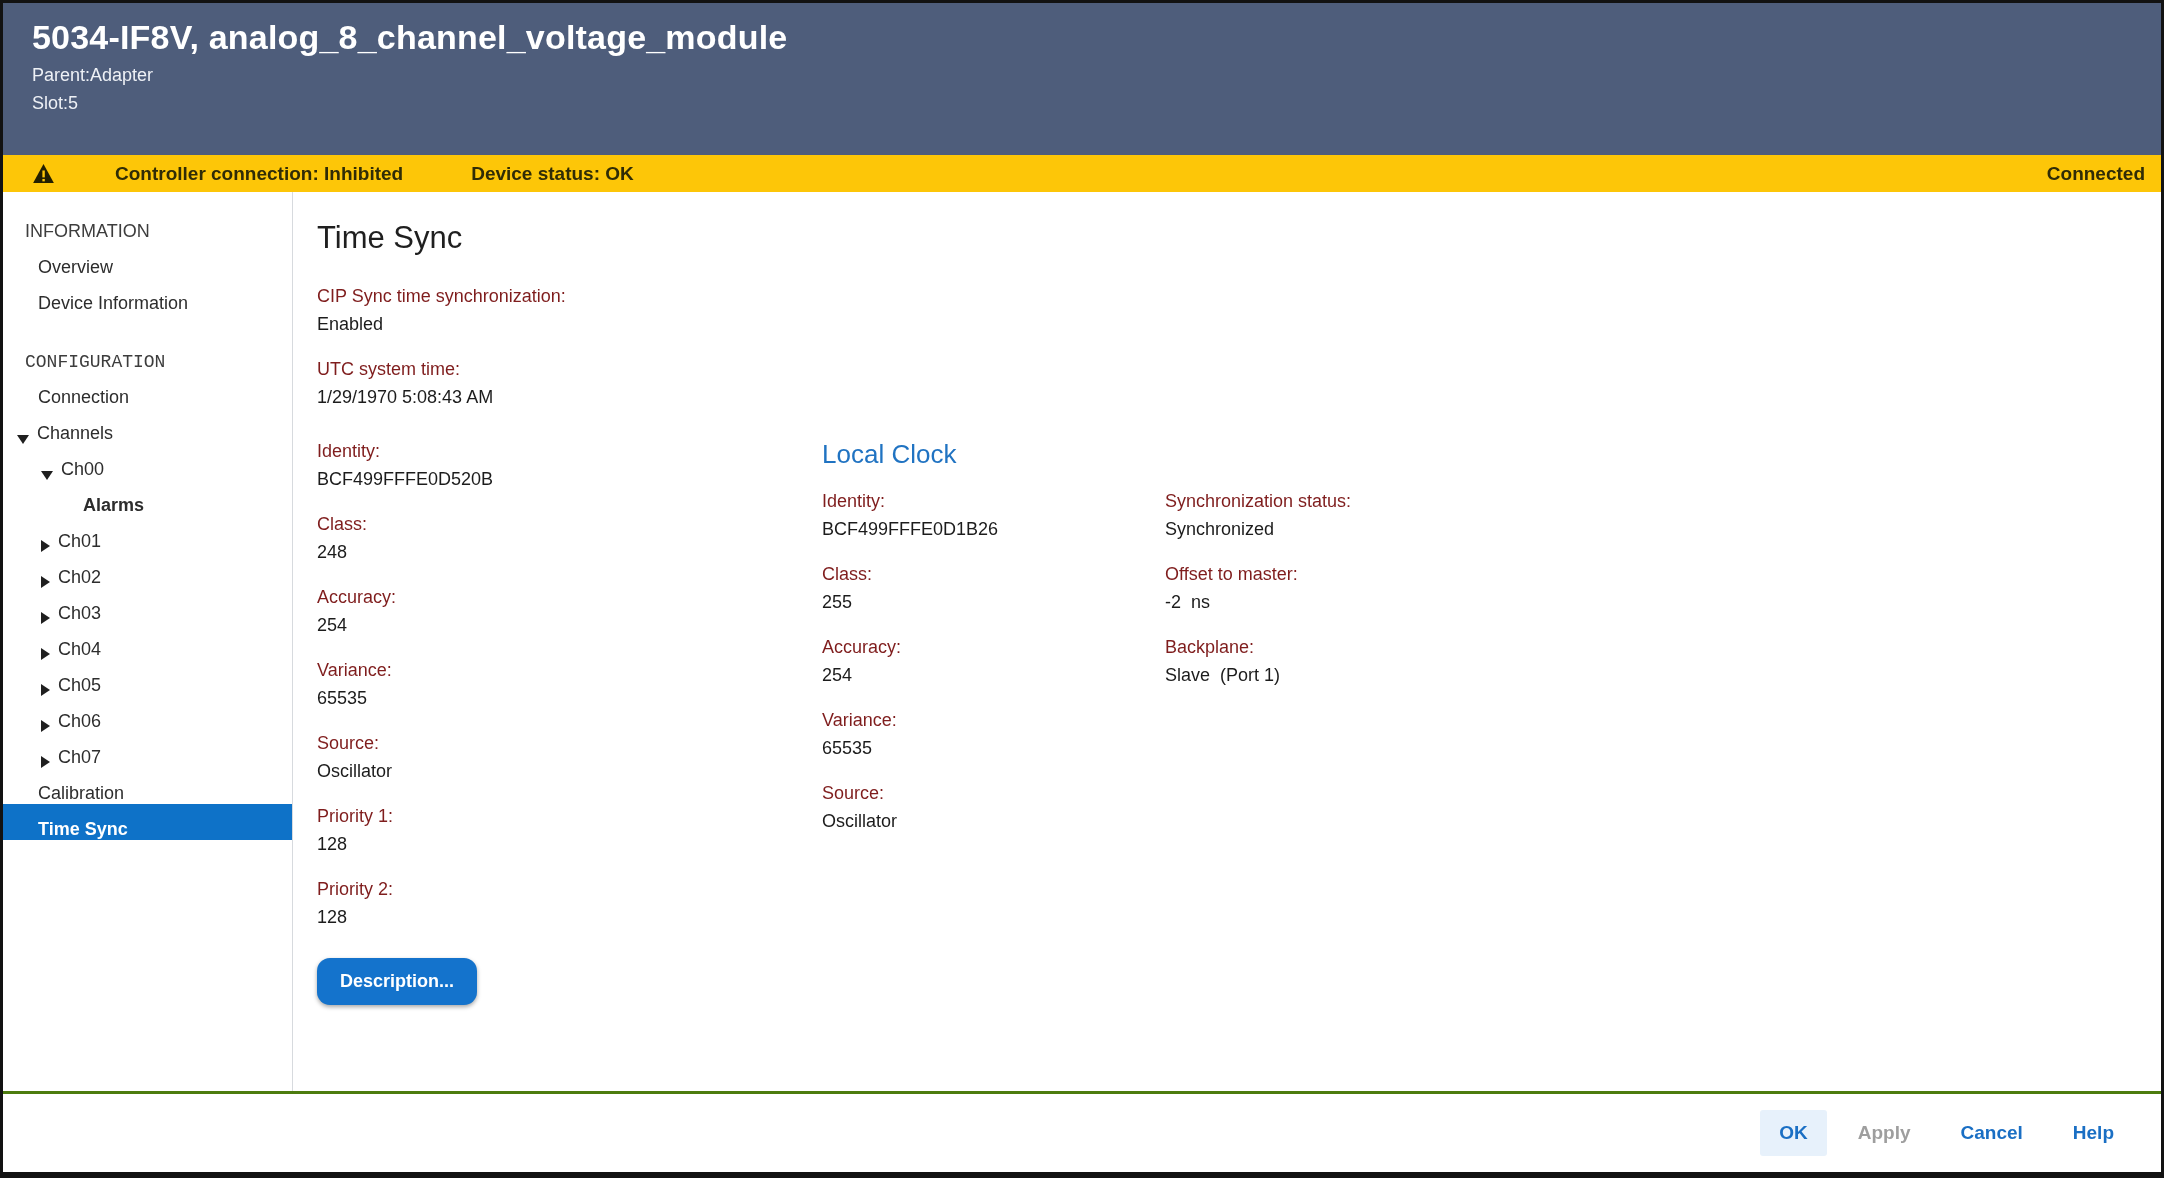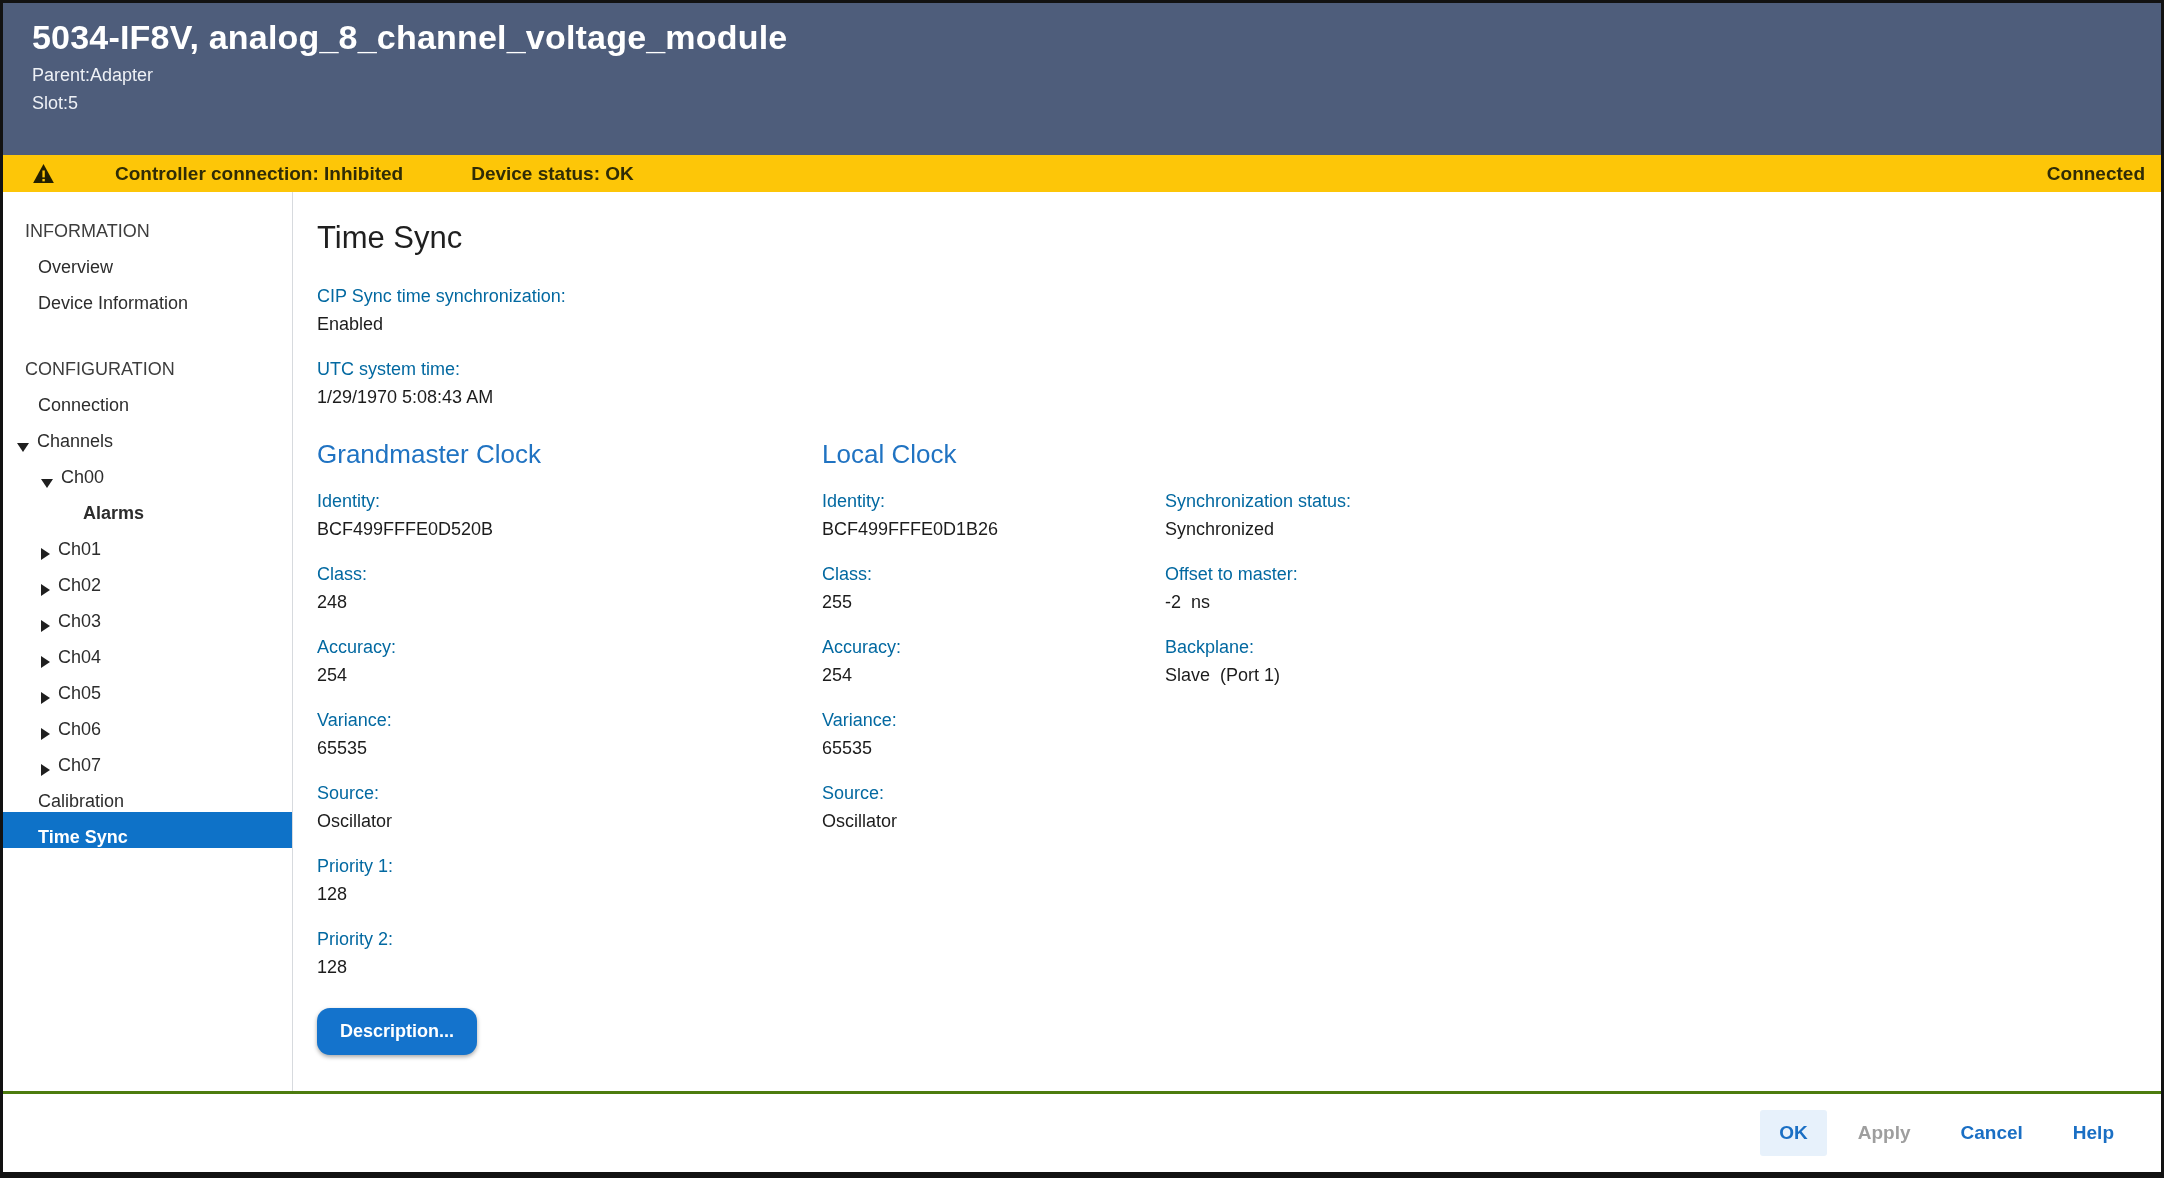--- a/index.html
+++ b/index.html
@@ -18,35 +18,35 @@
     padding:0 16px 0 30px;box-sizing:border-box;font-size:19px;font-weight:600;color:#302c06;gap:48px;}
   .statusbar .warn{display:flex;align-items:center;margin-right:13px;}
   .statusbar .pair{white-space:pre;}
   .statusbar .gap{margin-left:20px;}
   .statusbar .spacer{flex:1;}
   
   .bodyrow{flex:1 1 auto;display:flex;min-height:0;}
   .sidebar{width:290px;flex:0 0 auto;border-right:1px solid #d7dade;padding-top:14px;box-sizing:border-box;}
   .nav-row{height:36px;display:flex;align-items:flex-end;font-size:18px;color:#2d2d2d;cursor:default;}
   .nav-section{padding-left:22px;color:#3d3d3d;}
-  .nav-section + .nav-section, .nav-item + .nav-section{margin-top:30px;}
+  .nav-section + .nav-section, .nav-item + .nav-section{margin-top:22px;font-family:Liberation Mono, monospace;}
   .nav-item.l1{padding-left:35px;}
   .nav-item.l0.has-arrow{padding-left:14px;}
   .nav-item.l1.has-arrow{padding-left:38px;}
   .nav-item.l2{padding-left:80px;font-weight:bold;}
   .nav-item.selected{background:#0e72c8;color:#ffffff;font-weight:600;}
   .tri{display:inline-block;width:0;height:0;margin-right:8px;flex:0 0 auto;}
   .tri-right{border-left:9px solid #1f1f1f;border-top:6px solid transparent;border-bottom:6px solid transparent;}
   .tri-down{border-top:9px solid #1f1f1f;border-left:6px solid transparent;border-right:6px solid transparent;}
   
   .main{flex:1 1 auto;padding:25px 30px 0 24px;box-sizing:border-box;overflow:hidden;}
   .page-title{margin:0;font-size:31px;line-height:42px;font-weight:400;color:#1f1f1f;}
   .top-fields{margin-top:23px;}
   .field{margin-bottom:17px;}
-  .field-label{font-size:18px;line-height:28px;color:#0369a1;white-space:pre-wrap;}
+  .field-label{font-size:18px;line-height:28px;color:#7f1d1d;white-space:pre-wrap;}
   .field-value{font-size:18px;line-height:28px;color:#1c1c1c;white-space:pre-wrap;}
   .columns{display:flex;margin-top:26px;}
   .col-grandmaster{width:505px;flex:0 0 auto;}
   .col-local{width:343px;flex:0 0 auto;}
   .col-status{flex:1 1 auto;padding-top:50px;}
   .clock-heading{margin:0 0 16px 0;font-size:26px;line-height:34px;font-weight:400;color:#2073c2;}
   .desc-btn{margin-top:10px;display:inline-block;background:#1473cc;color:#ffffff;border:none;
     font-family:"Liberation Sans",sans-serif;font-size:18px;font-weight:700;
     padding:13px 23px;border-radius:13px;box-shadow:0 2px 4px rgba(0,0,0,.35);cursor:pointer;}
   
@@ -159,21 +159,20 @@
             <div class="field-value">Enabled</div>
           </div>
           <div class="field">
             <div class="field-label">UTC system time:</div>
             <div class="field-value">1/29/1970 5:08:43 AM</div>
           </div>
         </div>
 
       <div class="columns">
         <div class="col-grandmaster">
-          <h3 class="clock-heading">Grandmaster Clock</h3>
           <div>
               <div class="field">
                 <div class="field-label">Identity:</div>
                 <div class="field-value">BCF499FFFE0D520B</div>
               </div>
               <div class="field">
                 <div class="field-label">Class:</div>
                 <div class="field-value">248</div>
               </div>
               <div class="field">

